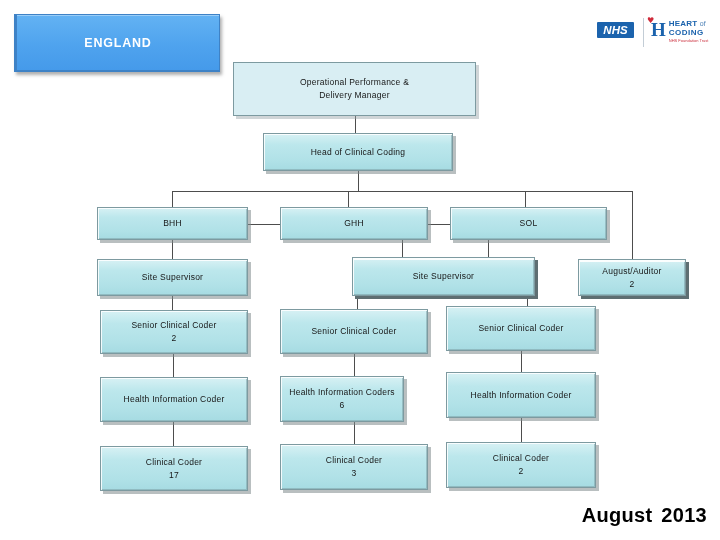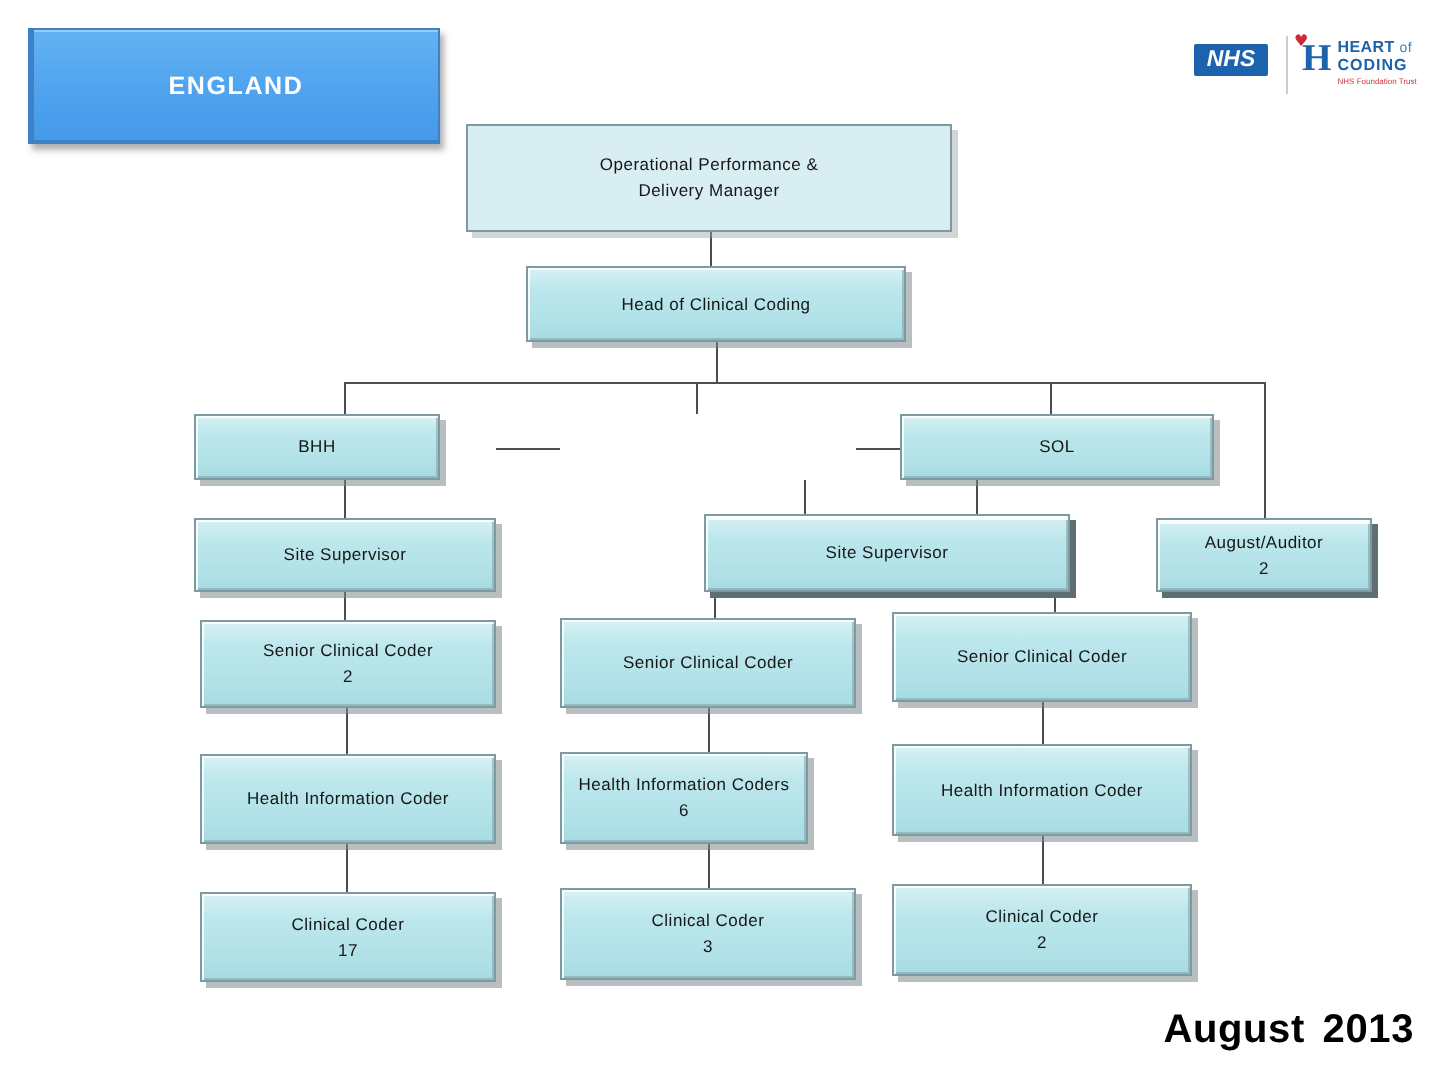--- a/index.html
+++ b/index.html
@@ -118,22 +118,25 @@
 
   <div class="node flat" style="left:233px;top:62px;width:243px;height:54px">
     <span>Operational Performance &amp;</span>
     <span>Delivery Manager</span>
   </div>
 
   <div class="node" style="left:263px;top:133px;width:190px;height:38px">
     <span>Head of Clinical Coding</span>
   </div>
 
-  <div class="node" style="left:97px;top:207px;width:123px;height:33px">
+  <div class="node" style="left:97px;top:207px;width:151px;height:33px">
     <span>BHH</span>
+  </div>
+  <div class="node" style="left:280px;top:207px;width:148px;height:33px">
+    <span>GHH</span>
   </div>
   <div class="node" style="left:450px;top:207px;width:157px;height:33px">
     <span>SOL</span>
   </div>
 
   <div class="node" style="left:97px;top:259px;width:151px;height:37px">
     <span>Site Supervisor</span>
   </div>
   <div class="node strong" style="left:352px;top:257px;width:183px;height:39px">
     <span>Site Supervisor</span>

